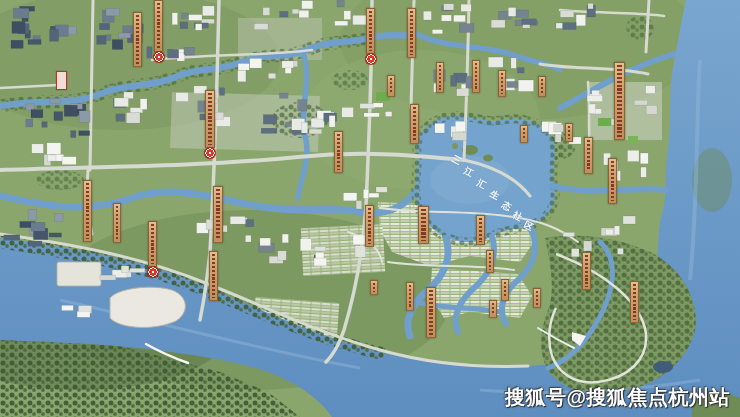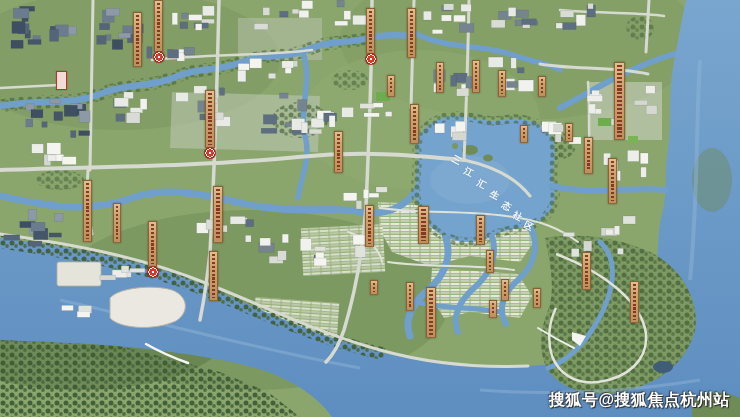--- a/index.html
+++ b/index.html
@@ -32,21 +32,21 @@
     position:absolute;background:#f2dcd8;border:1.5px solid #cc2a22;box-sizing:border-box;
     box-shadow:0 0 1px rgba(0,0,0,.4);
   }
   .lake-char{
     position:absolute;color:rgba(255,255,255,.95);font-size:9px;font-weight:bold;
     transform:rotate(28deg);text-shadow:0 0 2px rgba(110,150,195,.9);
     font-family:"Liberation Sans",sans-serif;line-height:1;
   }
   .watermark{
     position:absolute;right:10px;bottom:6px;
-    font-size:16px;font-weight:bold;letter-spacing:.5px;color:#ffffff;
+    font-size:20px;font-weight:bold;letter-spacing:.5px;color:#ffffff;
     text-shadow:1px 1px 0 rgba(45,45,45,.9),-1px -1px 0 rgba(45,45,45,.55),0 0 3px rgba(0,0,0,.7);
     font-family:"Liberation Sans",sans-serif;
     text-align:center;
   }
 </style>
 </head>
 <body>
 
 <div id="stage">
 

